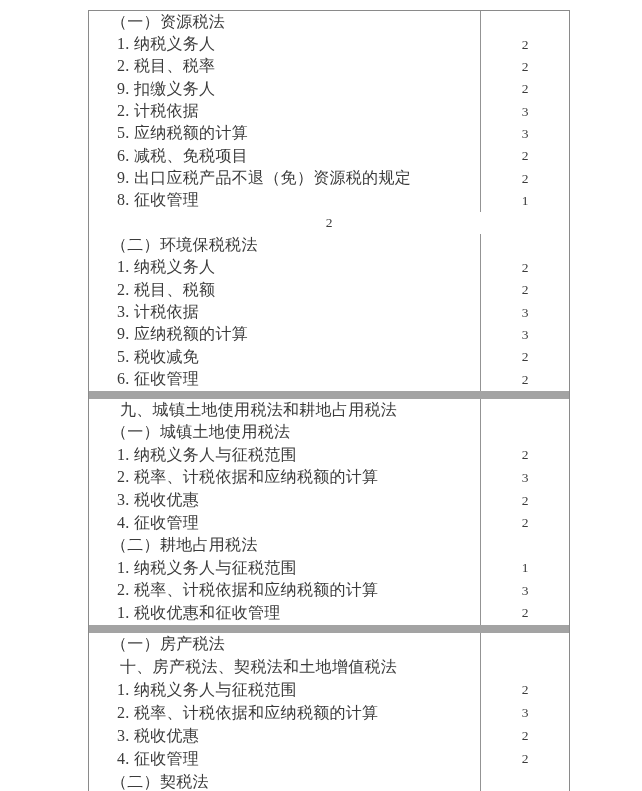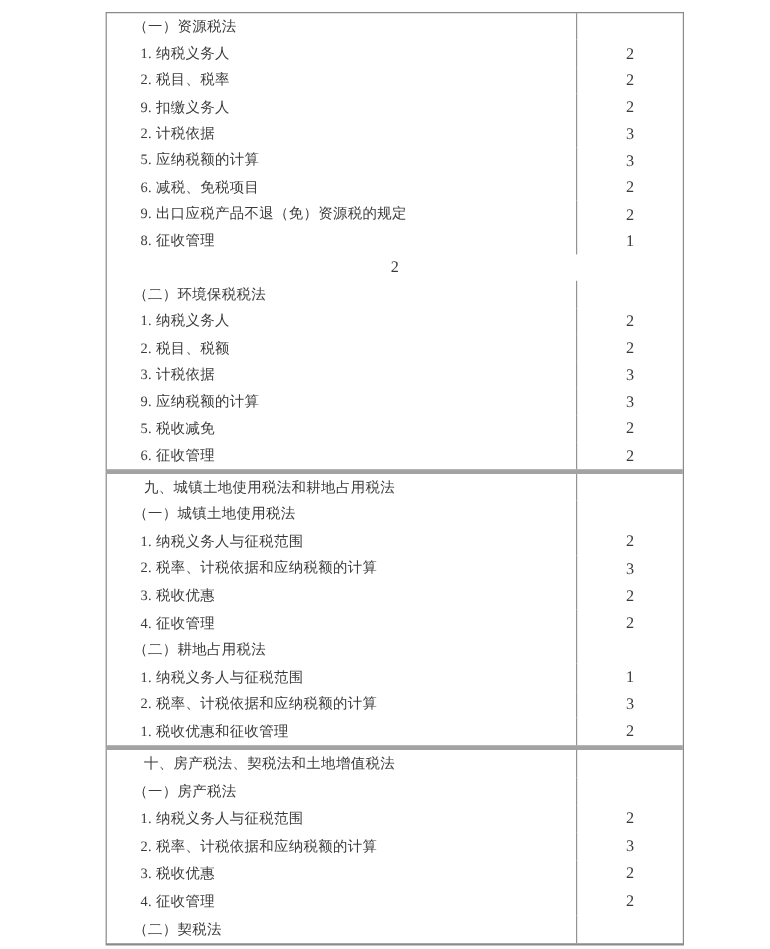--- a/index.html
+++ b/index.html
@@ -21,36 +21,36 @@
   .doc-table {
     position: absolute;
     left: 88px;
     top: 10px;
     width: 480px;
     border: 1px solid #8a8a8a;
     border-bottom-width: 2px;
     background: #ffffff;
   }
   .section { width: 100%; }
-  .section + .section { border-top: 4px solid #a3a3a3; }
+  .section + .section { border-top: 8px solid #a3a3a3; }
   .row {
     display: flex;
     align-items: stretch;
     width: 100%;
   }
   .s0 .row { height: 22.35px; }
   .s1 .row { height: 22.6px; }
   .s2 .row { height: 23px; }
   .cell-label {
     width: 392px;
     box-sizing: border-box;
     border-right: 1px solid #939393;
     display: flex;
     align-items: center;
-    font-size: 12px;
+    font-size: 16px;
     letter-spacing: 0.3px;
     white-space: nowrap;
     overflow: hidden;
   }
   .indent-chapter { padding-left: 31px; }
   .indent-sub     { padding-left: 22px; }
   .indent-item    { padding-left: 28px; }
   .cell-value {
     flex: 1;
     display: flex;
@@ -170,25 +170,25 @@
           <div class="cell-label indent-item">2. 税率、计税依据和应纳税额的计算</div>
           <div class="cell-value">3</div>
         </div>
         <div class="row">
           <div class="cell-label indent-item">1. 税收优惠和征收管理</div>
           <div class="cell-value">2</div>
         </div>
       </div>
       <div class="section s2">
         <div class="row">
+          <div class="cell-label indent-sub">（一）房产税法</div>
+          <div class="cell-value"></div>
+        </div>
+        <div class="row">
           <div class="cell-label indent-chapter">十、房产税法、契税法和土地增值税法</div>
-          <div class="cell-value"></div>
-        </div>
-        <div class="row">
-          <div class="cell-label indent-sub">（一）房产税法</div>
           <div class="cell-value"></div>
         </div>
         <div class="row">
           <div class="cell-label indent-item">1. 纳税义务人与征税范围</div>
           <div class="cell-value">2</div>
         </div>
         <div class="row">
           <div class="cell-label indent-item">2. 税率、计税依据和应纳税额的计算</div>
           <div class="cell-value">3</div>
         </div>

